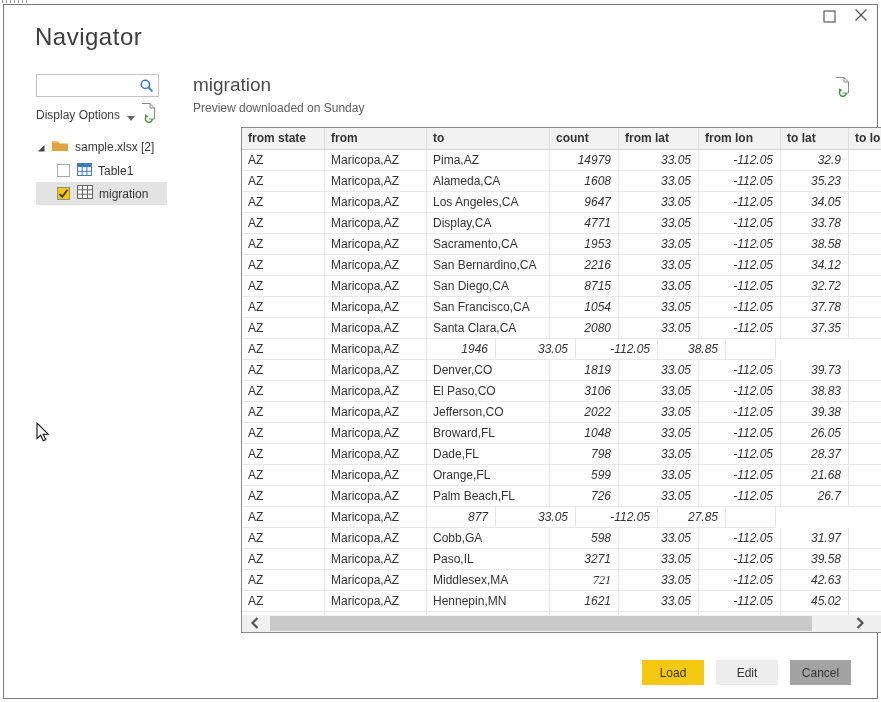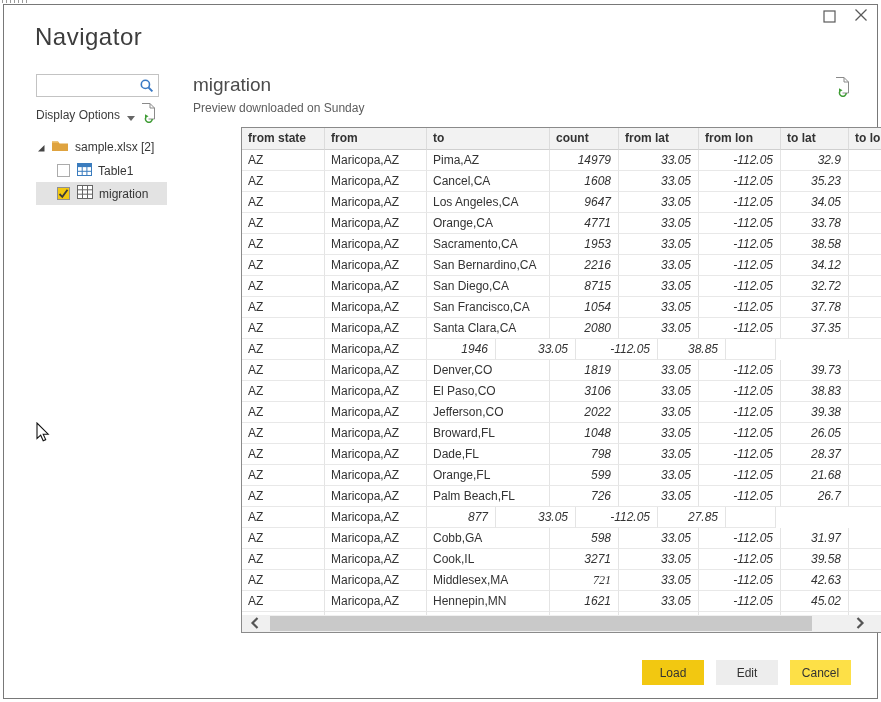--- a/index.html
+++ b/index.html
@@ -61,21 +61,21 @@
   .varrow.up { top:5px; } .varrow.down { top:438px; }
   .hscroll { position:absolute; left:0; bottom:0; width:656px; height:17px; background:#f0f0f0; }
   .hthumb { position:absolute; left:28px; top:1px; width:542px; height:15px; background:#c9c9c9; }
   .harrow { position:absolute; top:1px; width:14px; height:14px; display:flex; align-items:center; justify-content:center; }
   .harrow.left { left:6px; } .harrow.right { left:611px; }
 
   .footer-btn { position:absolute; top:655px; height:25px; border:none; font-size:12px;
                 font-family:inherit; color:#333; text-align:center; cursor:default; }
   .btn-load { left:638px; width:62px; background:#F2C811; }
   .btn-edit { left:712px; width:62px; background:#ededed; }
-  .btn-cancel { left:786px; width:61px; background:#fde047; }
+  .btn-cancel { left:786px; width:61px; background:#a3a3a3; }
 
   .cursor { position:absolute; left:32px; top:417px; pointer-events:none; }
 </style>
 </head>
 <body>
 
 <div class="grippy"></div>
 
 <div class="dialog">
 
@@ -206,41 +206,41 @@
           <div class="td" style="width: 123px;">Pima,AZ</div>
           <div class="td num" style="width: 69px;">14979</div>
           <div class="td num" style="width: 80px;">33.05</div>
           <div class="td num" style="width: 82px;">-112.05</div>
           <div class="td num" style="width: 68px;">32.9</div>
           <div class="td num" style="width: 50px;"></div>
         </div>
         <div class="tr">
           <div class="td" style="width: 83px;">AZ</div>
           <div class="td" style="width: 102px;">Maricopa,AZ</div>
-          <div class="td" style="width: 123px;">Cancel,CA</div>
+          <div class="td" style="width: 123px;">Alameda,CA</div>
           <div class="td num" style="width: 69px;">1608</div>
           <div class="td num" style="width: 80px;">33.05</div>
           <div class="td num" style="width: 82px;">-112.05</div>
           <div class="td num" style="width: 68px;">35.23</div>
           <div class="td num" style="width: 50px;"></div>
         </div>
         <div class="tr">
           <div class="td" style="width: 83px;">AZ</div>
           <div class="td" style="width: 102px;">Maricopa,AZ</div>
           <div class="td" style="width: 123px;">Los Angeles,CA</div>
           <div class="td num" style="width: 69px;">9647</div>
           <div class="td num" style="width: 80px;">33.05</div>
           <div class="td num" style="width: 82px;">-112.05</div>
           <div class="td num" style="width: 68px;">34.05</div>
           <div class="td num" style="width: 50px;"></div>
         </div>
         <div class="tr">
           <div class="td" style="width: 83px;">AZ</div>
           <div class="td" style="width: 102px;">Maricopa,AZ</div>
-          <div class="td" style="width: 123px;">Orange,CA</div>
+          <div class="td" style="width: 123px;">Display,CA</div>
           <div class="td num" style="width: 69px;">4771</div>
           <div class="td num" style="width: 80px;">33.05</div>
           <div class="td num" style="width: 82px;">-112.05</div>
           <div class="td num" style="width: 68px;">33.78</div>
           <div class="td num" style="width: 50px;"></div>
         </div>
         <div class="tr">
           <div class="td" style="width: 83px;">AZ</div>
           <div class="td" style="width: 102px;">Maricopa,AZ</div>
           <div class="td" style="width: 123px;">Sacramento,CA</div>
@@ -384,21 +384,21 @@
           <div class="td" style="width: 123px;">Cobb,GA</div>
           <div class="td num" style="width: 69px;">598</div>
           <div class="td num" style="width: 80px;">33.05</div>
           <div class="td num" style="width: 82px;">-112.05</div>
           <div class="td num" style="width: 68px;">31.97</div>
           <div class="td num" style="width: 50px;"></div>
         </div>
         <div class="tr">
           <div class="td" style="width: 83px;">AZ</div>
           <div class="td" style="width: 102px;">Maricopa,AZ</div>
-          <div class="td" style="width: 123px;">Cook,IL</div>
+          <div class="td" style="width: 123px;">Paso,IL</div>
           <div class="td num" style="width: 69px;">3271</div>
           <div class="td num" style="width: 80px;">33.05</div>
           <div class="td num" style="width: 82px;">-112.05</div>
           <div class="td num" style="width: 68px;">39.58</div>
           <div class="td num" style="width: 50px;"></div>
         </div>
         <div class="tr">
           <div class="td" style="width: 83px;">AZ</div>
           <div class="td" style="width: 102px;">Maricopa,AZ</div>
           <div class="td" style="width: 123px;">Middlesex,MA</div>

